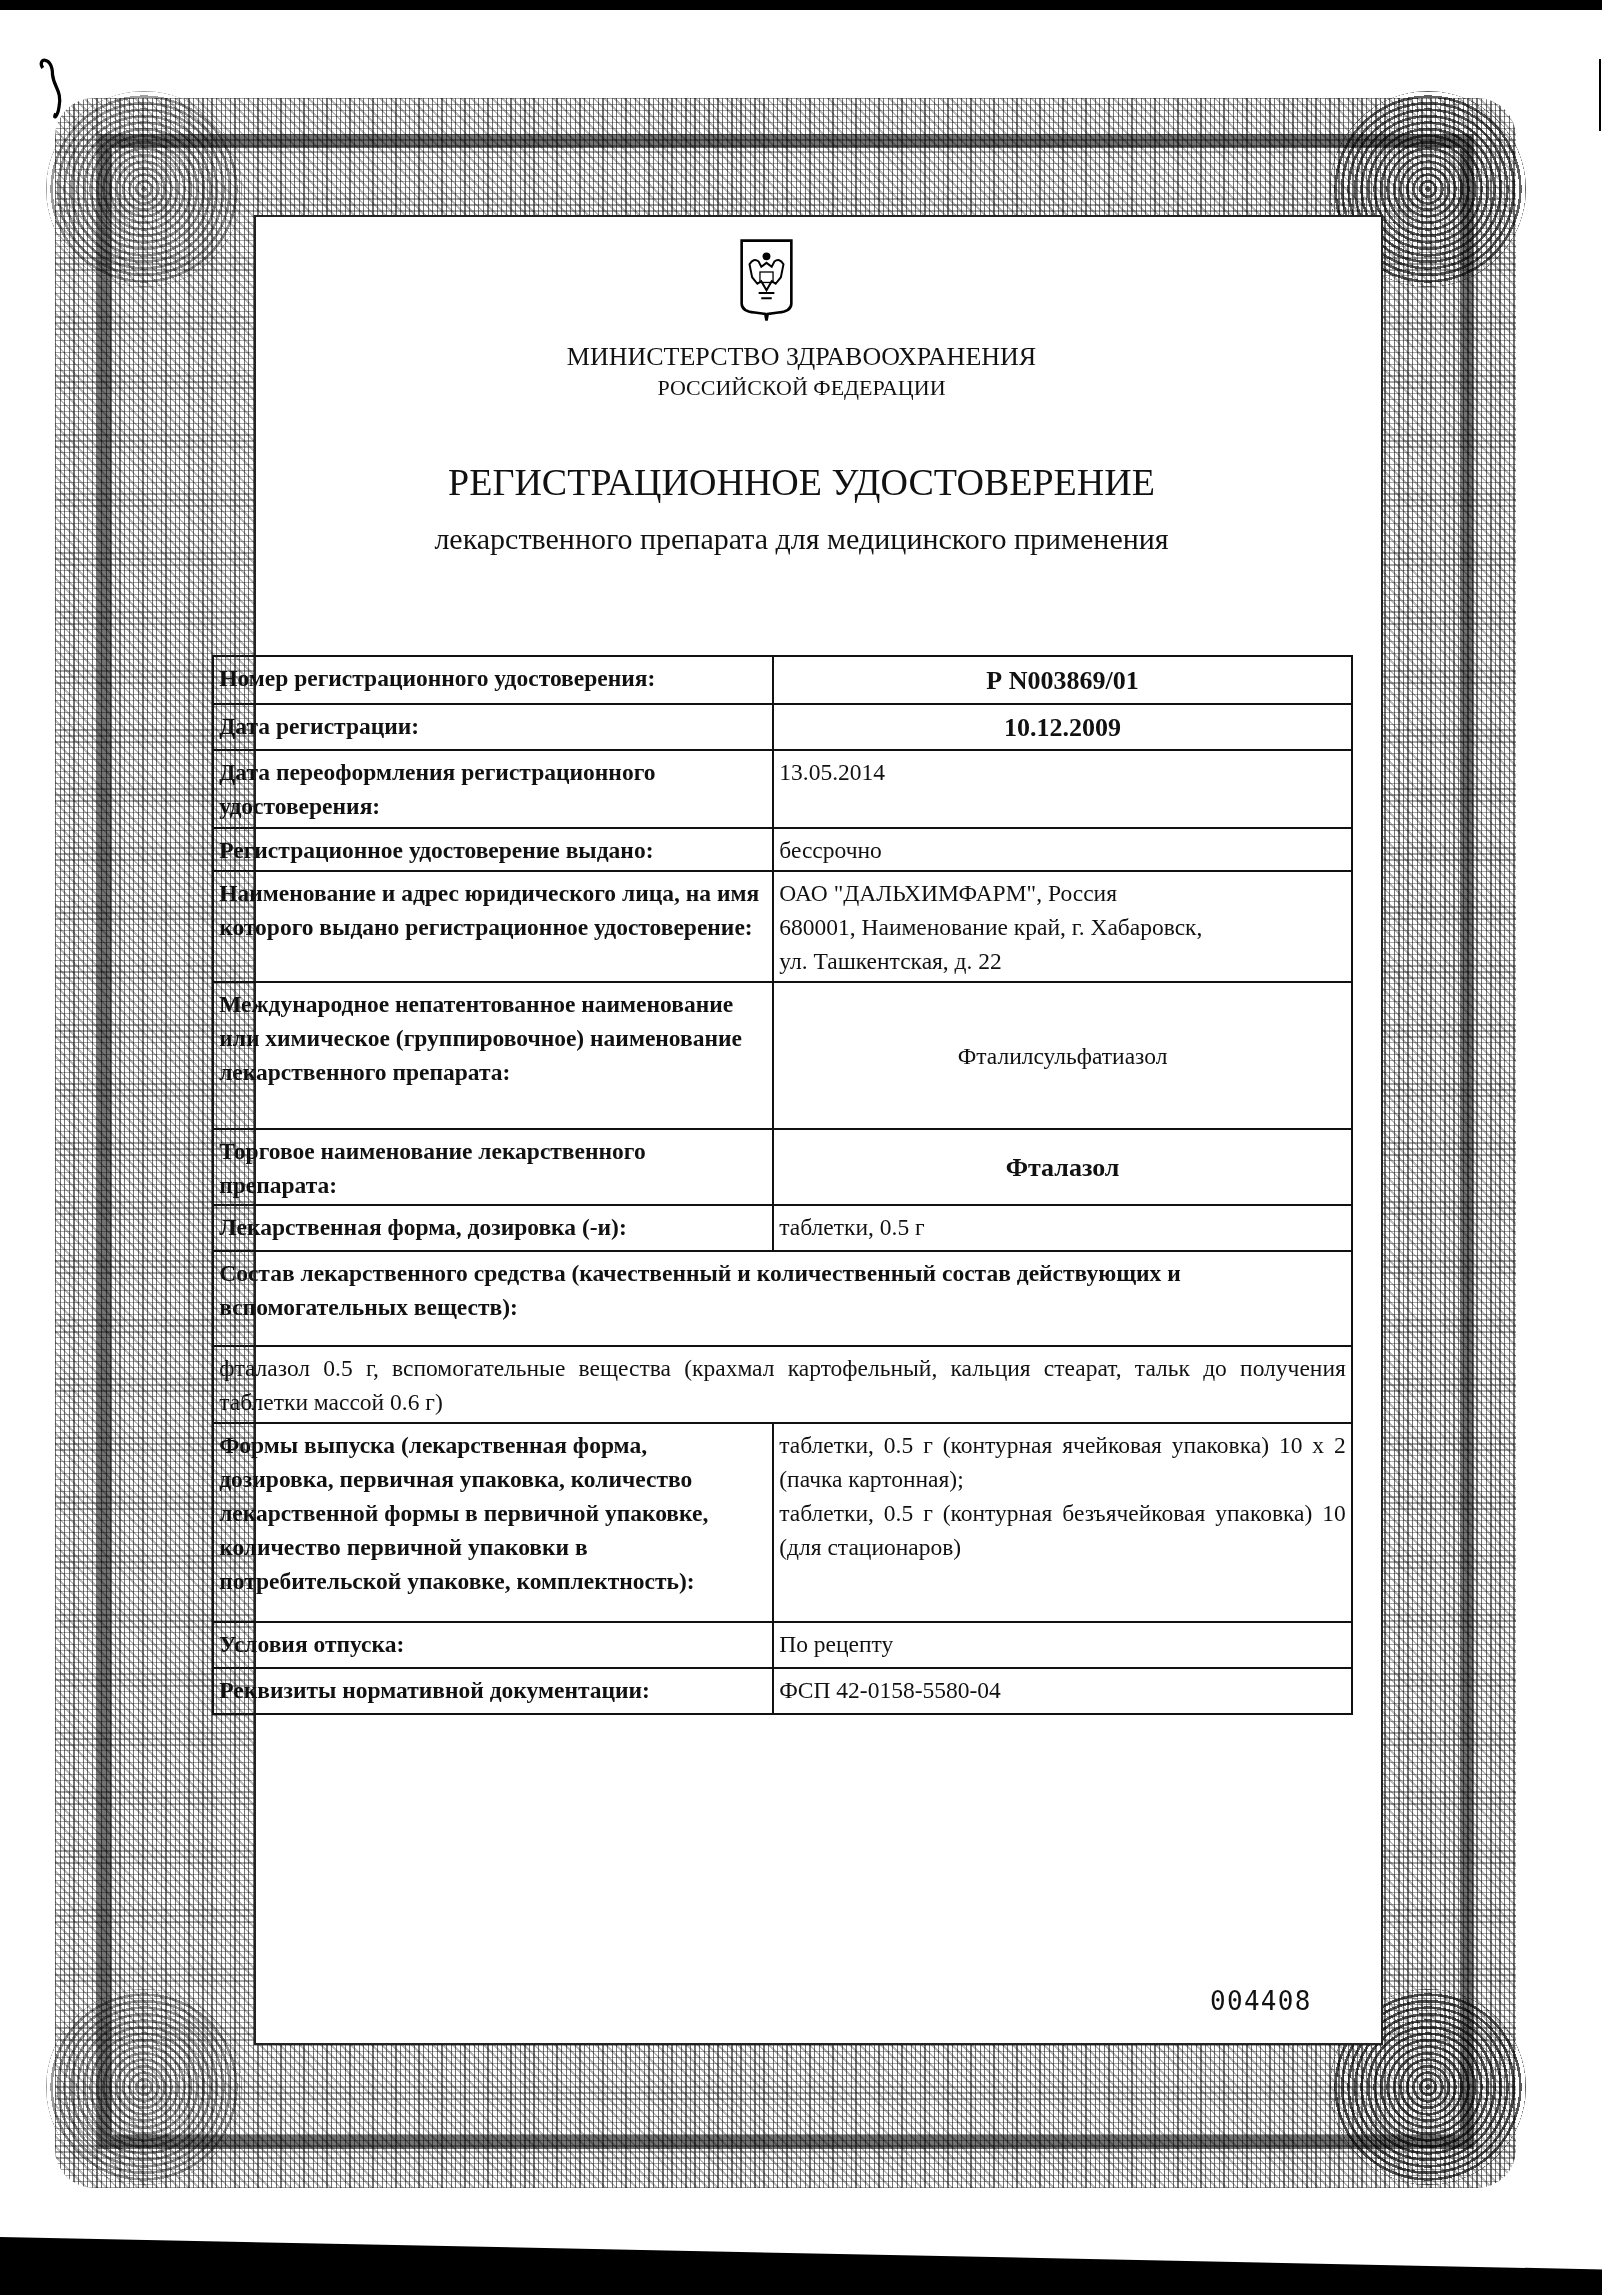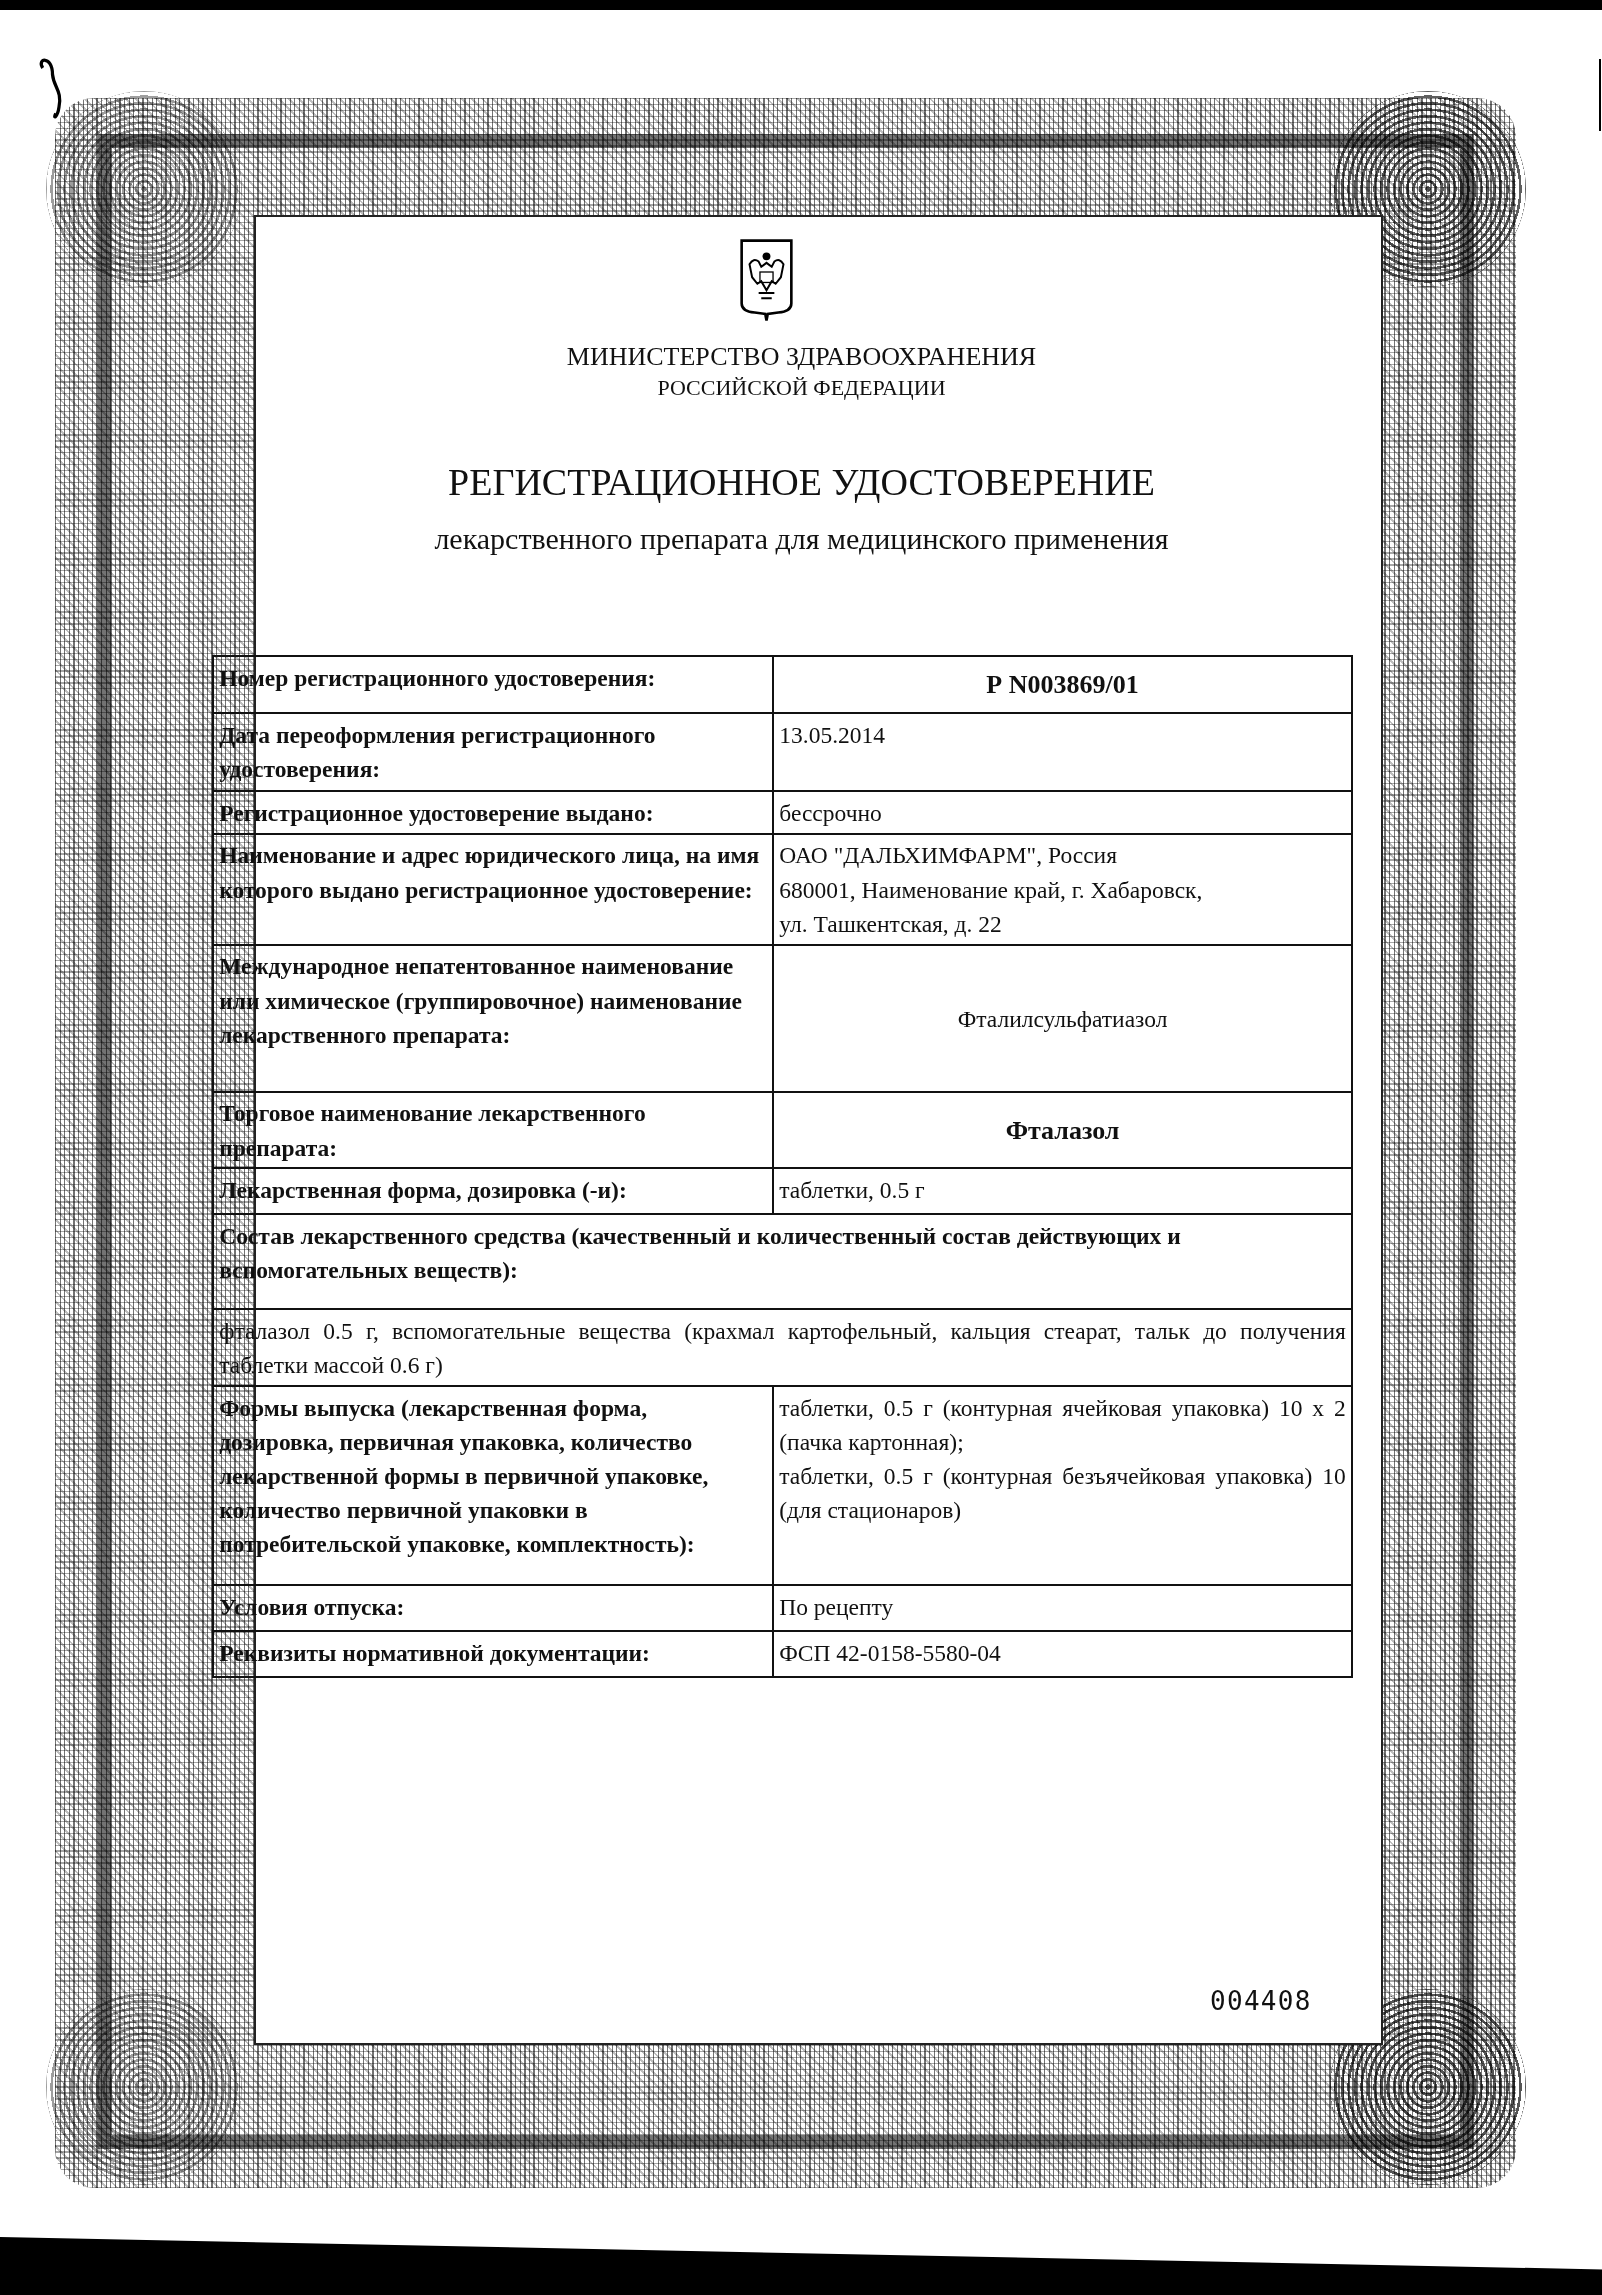--- a/index.html
+++ b/index.html
@@ -102,23 +102,27 @@
   <path d="M30 84 L54 84 M34 92 L50 92" stroke="#000" stroke-width="3"></path>
 </svg>
 
 <div class="title ministry-1">МИНИСТЕРСТВО ЗДРАВООХРАНЕНИЯ</div>
 <div class="title ministry-2">РОССИЙСКОЙ ФЕДЕРАЦИИ</div>
 <div class="title cert-title">РЕГИСТРАЦИОННОЕ УДОСТОВЕРЕНИЕ</div>
 <div class="title cert-subtitle">лекарственного препарата для медицинского применения</div>
 
 <table class="reg-table">
   <tbody>
-      <tr style="height:57px">
+      <tr style="height:48px">
     <td class="label">Номер регистрационного удостоверения:</td>
     <td class="value center bold" style="font-size:26px">Р N003869/01</td>
+  </tr>
+  <tr style="height:46px">
+    <td class="label">Дата регистрации:</td>
+    <td class="value center bold" style="font-size:26px">10.12.2009</td>
   </tr>
   <tr style="height:78px">
     <td class="label">Дата переоформления регистрационного удостоверения:</td>
     <td class="value">13.05.2014</td>
   </tr>
   <tr style="height:42px">
     <td class="label">Регистрационное удостоверение выдано:</td>
     <td class="value">бессрочно</td>
   </tr>
   <tr style="height:111px">

